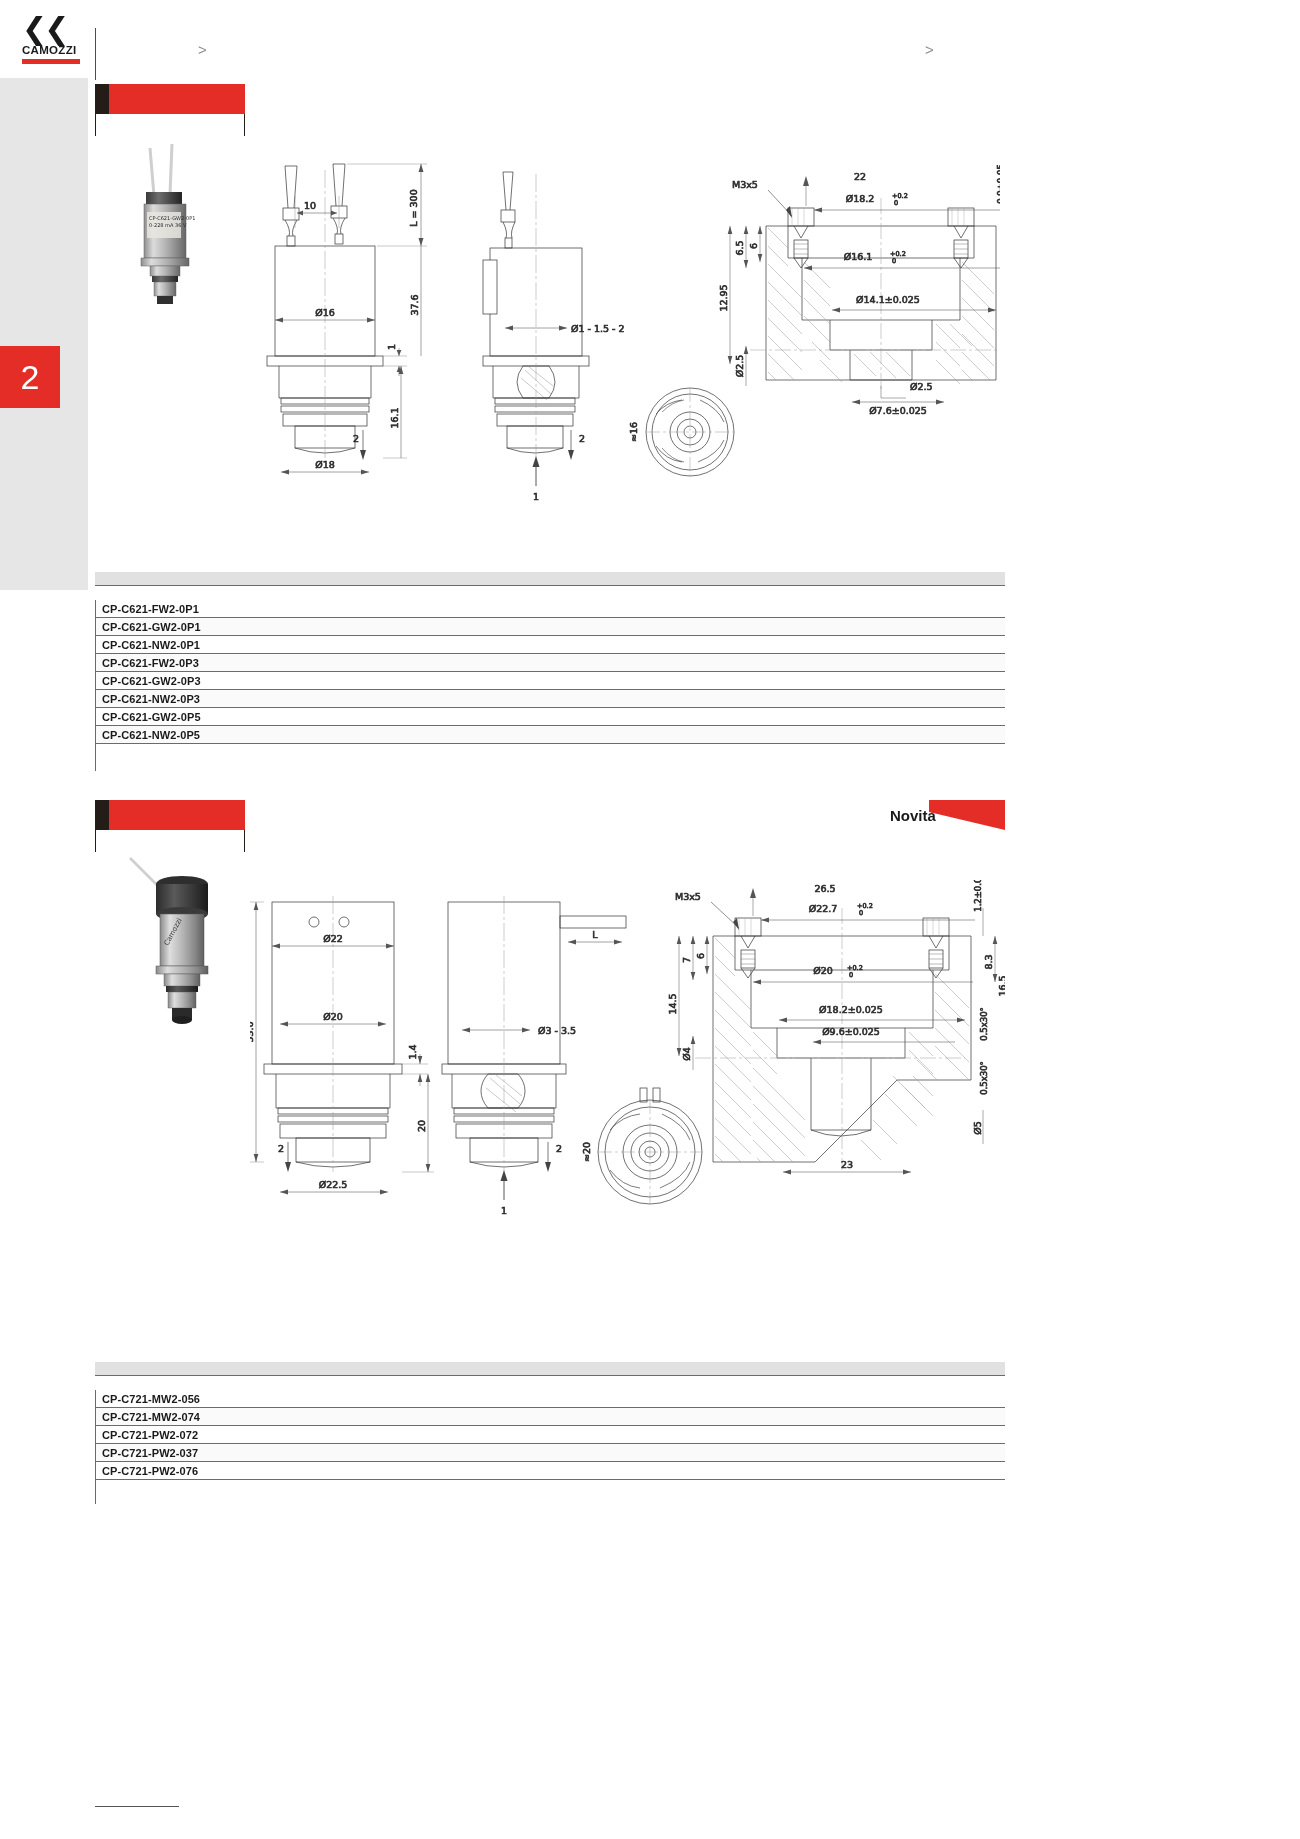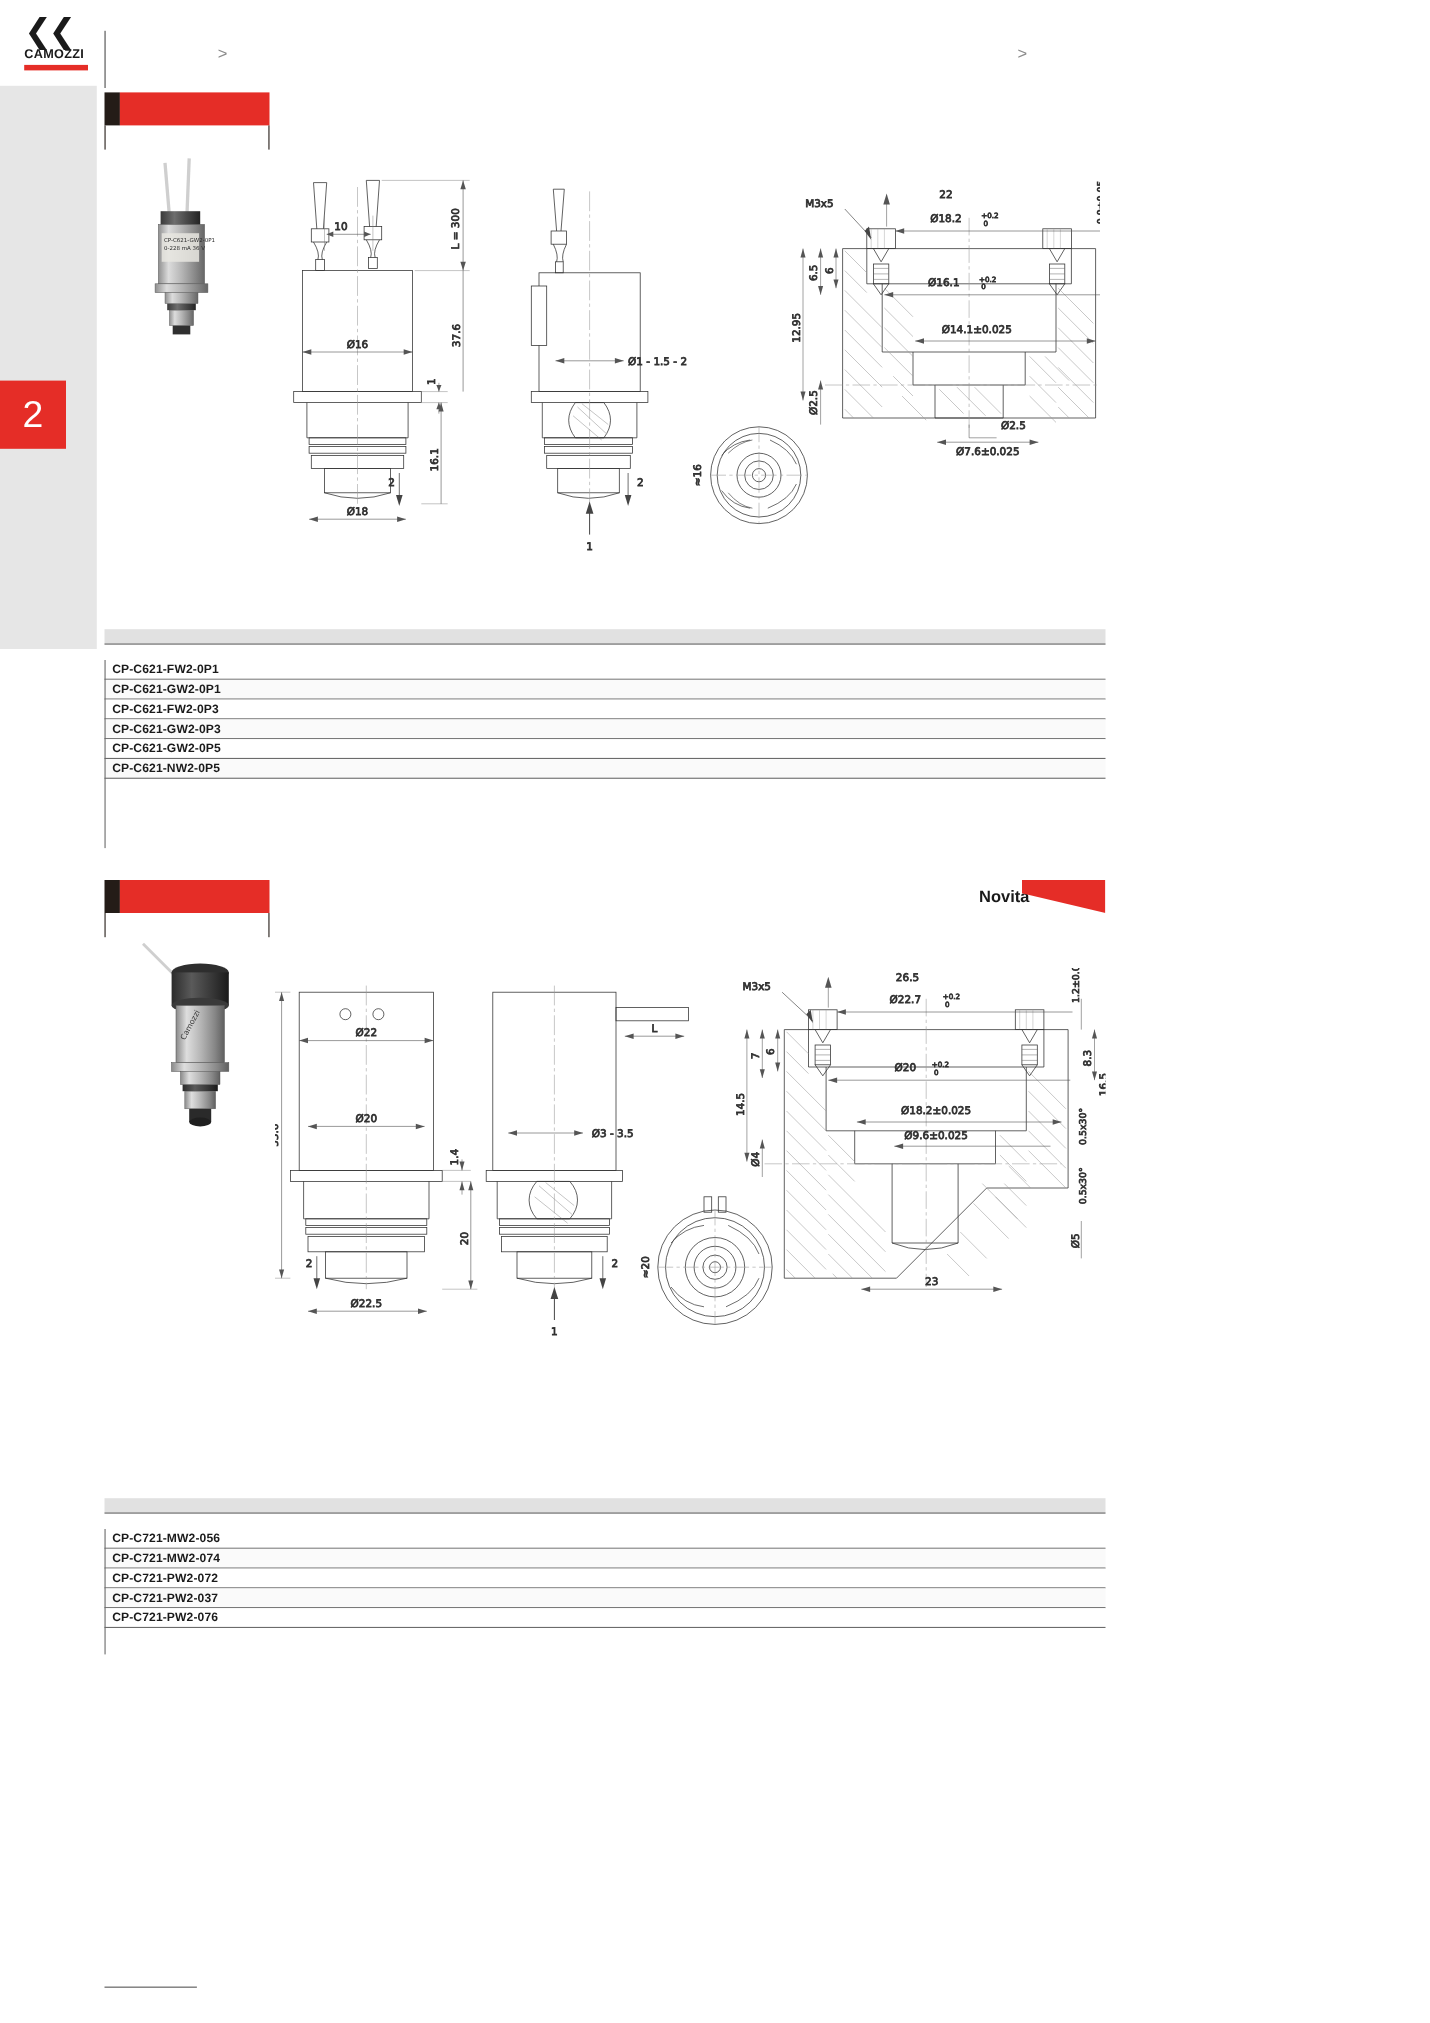--- a/index.html
+++ b/index.html
@@ -386,24 +386,30 @@
 <div class="bottom-bar" style="top:572px;"></div>
 <div class="codetable" style="top:600px;">
   <div class="ct-sideline" style="height:171px;"></div>
   <div class="ct-row">
       <span class="ct-code">CP-C621-FW2-0P1</span>
     </div>
   <div class="ct-row">
       <span class="ct-code">CP-C621-GW2-0P1</span>
     </div>
   <div class="ct-row">
+      <span class="ct-code">CP-C621-NW2-0P1</span>
+    </div>
+  <div class="ct-row">
       <span class="ct-code">CP-C621-FW2-0P3</span>
     </div>
   <div class="ct-row">
       <span class="ct-code">CP-C621-GW2-0P3</span>
+    </div>
+  <div class="ct-row">
+      <span class="ct-code">CP-C621-NW2-0P3</span>
     </div>
   <div class="ct-row">
       <span class="ct-code">CP-C621-GW2-0P5</span>
     </div>
   <div class="ct-row">
       <span class="ct-code">CP-C621-NW2-0P5</span>
     </div>
 </div>
 
 <div class="banner" style="left:95px; top:800px; width:150px;">

